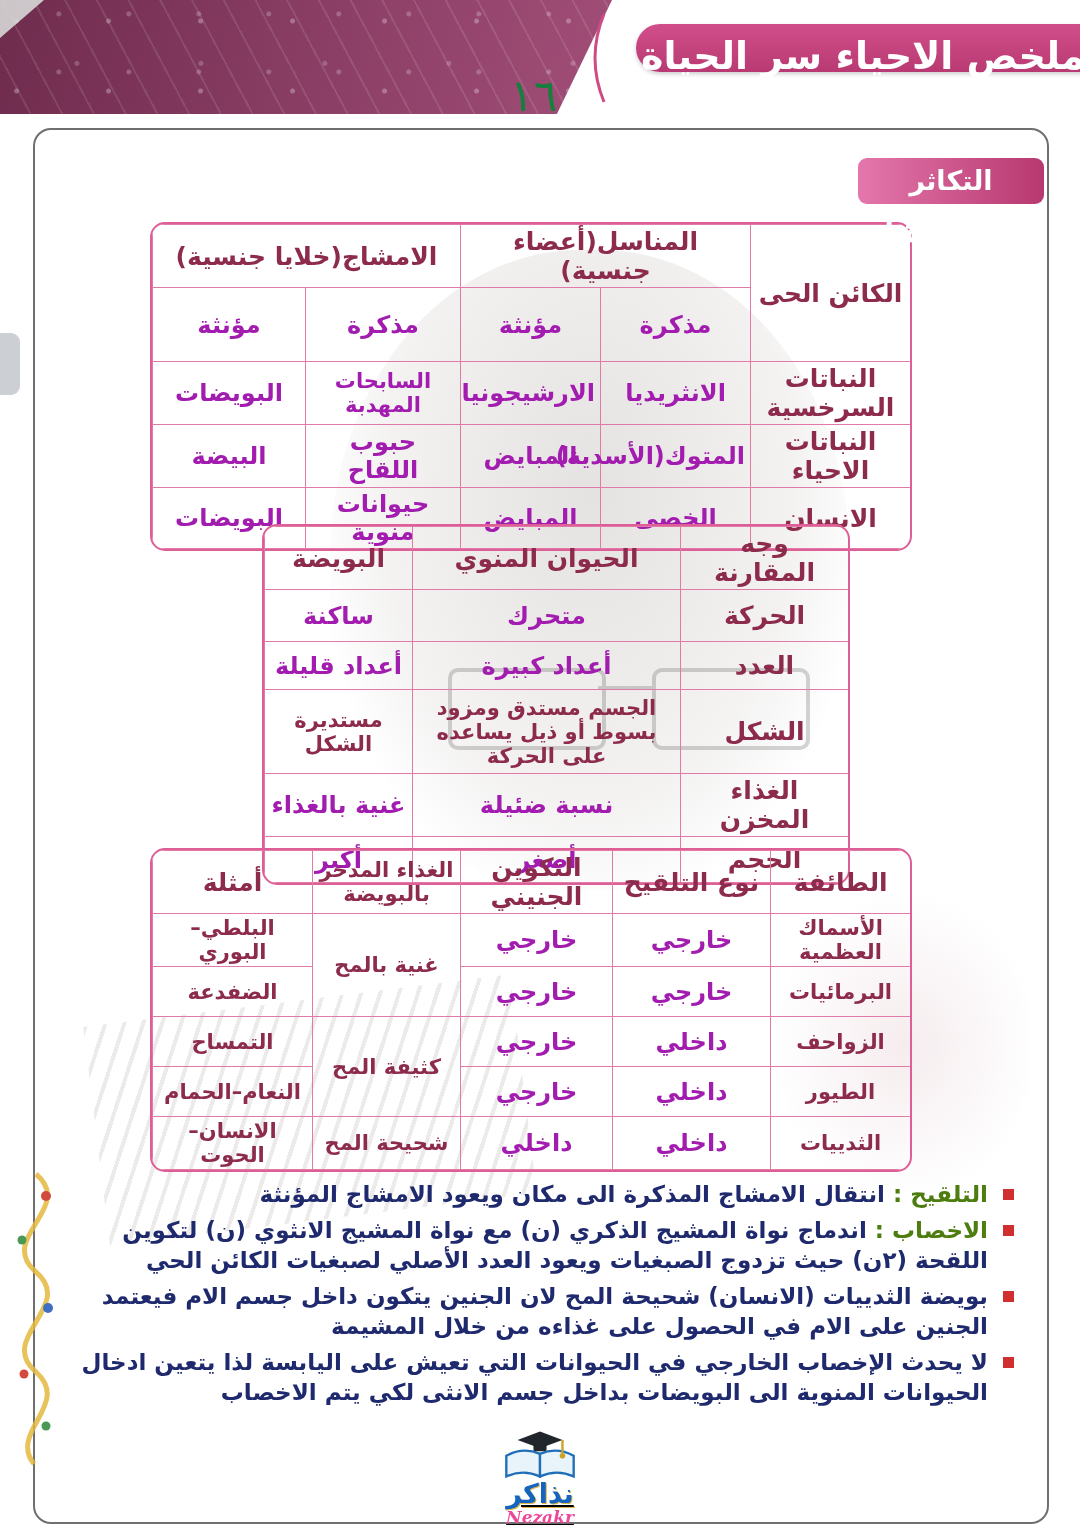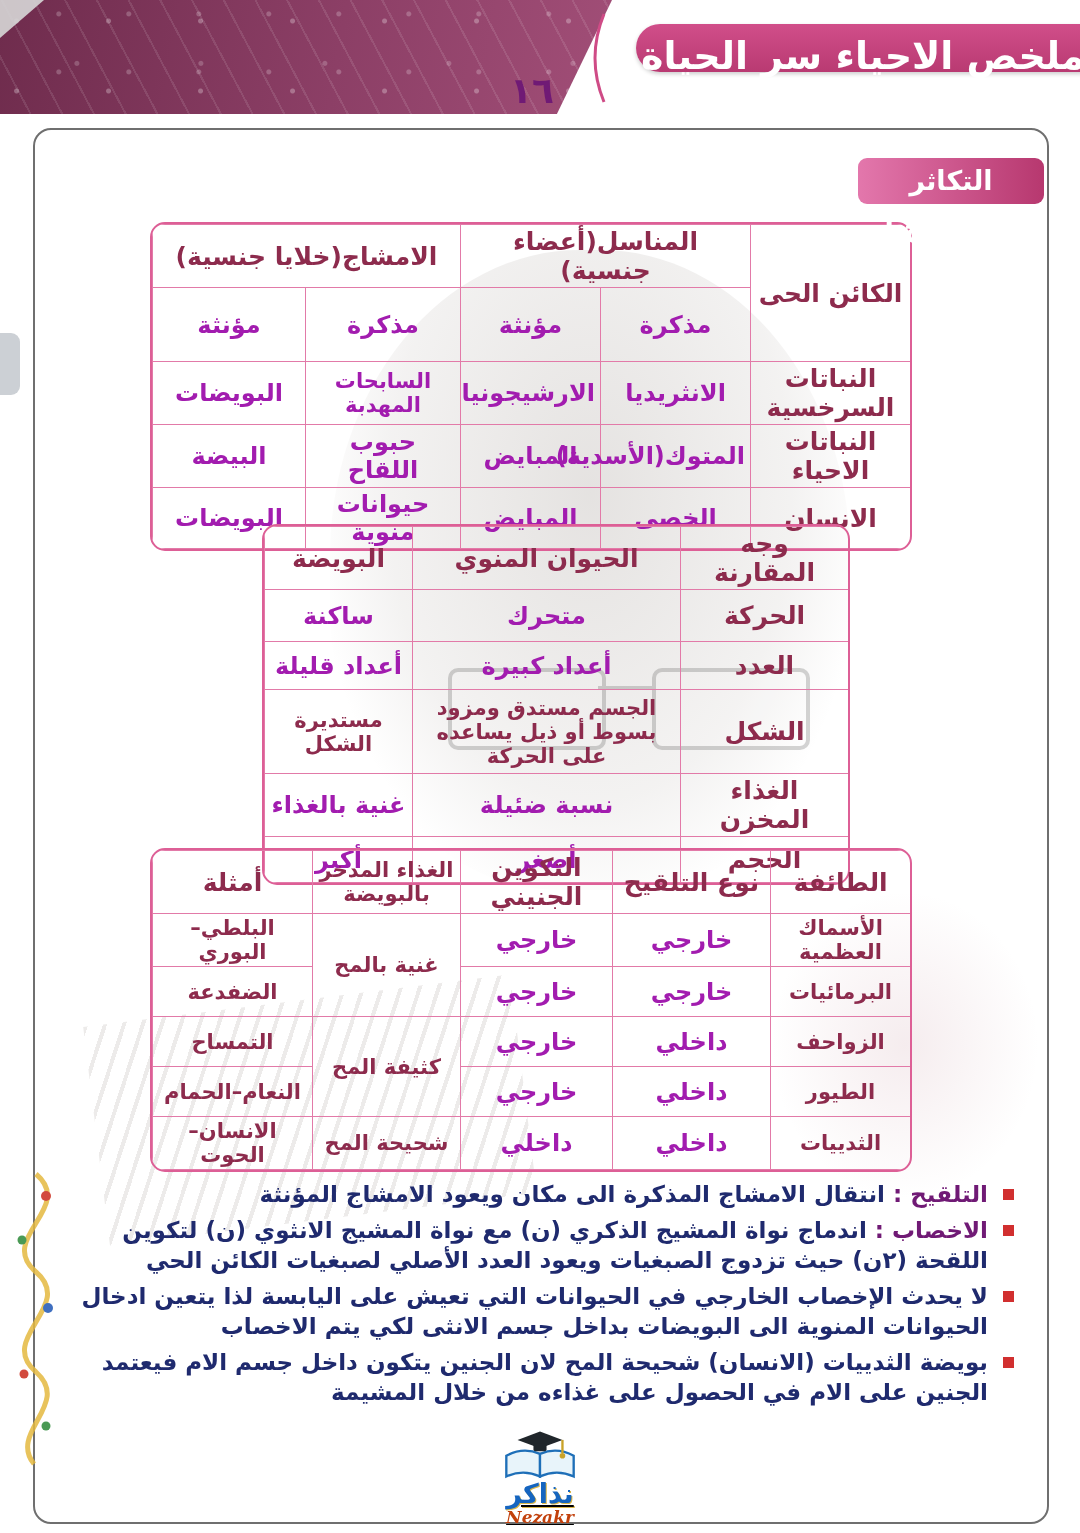--- a/index.html
+++ b/index.html
@@ -17,21 +17,21 @@
       linear-gradient(100deg,#6f2c4d,#8c3f66 55%,#a14e77);
     background-size:92px 70px,124px 88px,70px 58px,auto,auto;
     clip-path:polygon(0 0,100% 0,91% 100%,0 100%);}
   .corner-fold{position:absolute;left:0;top:0;width:44px;height:38px;background:#d7d7d7;
     clip-path:polygon(0 0,100% 0,0 100%);opacity:.9;}
   .title-box{position:absolute;left:636px;top:24px;width:454px;height:48px;
     background:linear-gradient(180deg,#d14e8a,#b93a72);
     border-radius:34px 14px 14px 34px;color:#ffffff;font-weight:bold;font-size:38px;
     line-height:64px;text-align:center;box-shadow:0 2px 4px rgba(0,0,0,.2);}
   .title-bracket{position:absolute;left:584px;top:12px;}
-  .page-num{position:absolute;left:510px;top:70px;font-size:36px;color:#701a75;font-weight:bold;}
+  .page-num{position:absolute;left:510px;top:70px;font-size:44px;color:#15803d;font-weight:normal;}
   .side-tab{position:absolute;left:0;top:333px;width:20px;height:62px;background:#ccd0d5;
     border-radius:0 9px 9px 0;}
 
   
   .frame{position:absolute;left:33px;top:128px;width:1012px;height:1392px;
     border:2px solid #6f6f6f;border-radius:18px;}
 
   
   .wm{position:absolute;z-index:0;pointer-events:none;}
   .face-head{left:330px;top:250px;width:520px;height:640px;border-radius:48% 48% 42% 44%;
@@ -61,27 +61,27 @@
   .t1{left:150px;top:222px;width:758px;}
   .t2{left:262px;top:524px;width:584px;}
   .t3{left:150px;top:848px;width:758px;}
 
   
   .notes{position:absolute;left:62px;top:1180px;width:956px;z-index:2;direction:rtl;
     text-align:right;list-style:none;margin:0;padding:0;}
   .notes li{position:relative;padding-right:30px;margin-bottom:7px;
     color:#1f2a6e;font-weight:bold;font-size:23px;line-height:1.28;}
   .bullet{position:absolute;right:4px;top:9px;width:11px;height:11px;background:#d12f2f;}
-  .lead{color:#701a75;}
+  .lead{color:#4d7c0f;}
 
   
   .logo{position:absolute;left:438px;top:1424px;width:204px;text-align:center;z-index:3;text-decoration:underline;}
   .logo-ar{color:#1565c0;font-weight:bold;font-size:27px;margin-top:-8px;
     text-shadow:1px 1px 0 #d9b64a;}
-  .logo-en{color:#c2410c;font-style:italic;font-size:17px;font-weight:bold;
+  .logo-en{color:#ec4899;font-style:italic;font-size:17px;font-weight:bold;
     font-family:"DejaVu Serif",serif;margin-top:-2px;}
 
   
   .dna{position:absolute;left:6px;top:1168px;z-index:1;}
 </style>
 </head>
 <body>
 
 <div class="page">
 
@@ -248,22 +248,22 @@
         <td class="hdr small">الانسان–الحوت</td>
       </tr>
     </tbody>
       </table>
   </div>
 
   <ul class="notes">
     <li><span class="bullet"></span><span class="lead">التلقيح :</span> <span>انتقال الامشاج المذكرة الى مكان ويعود الامشاج المؤنثة</span></li>
     <li><span class="bullet"></span><span class="lead">الاخصاب :</span> <span>اندماج نواة المشيج الذكري (ن) مع نواة المشيج الانثوي (ن) لتكوين اللقحة (٢ن) حيث تزدوج الصبغيات ويعود العدد الأصلي لصبغيات الكائن الحي</span></li>
     <li><span class="bullet"></span></li>
+    <li><span class="bullet"></span><span>بويضة الثدييات (الانسان) شحيحة المح لان الجنين يتكون داخل جسم الام فيعتمد الجنين على الام في الحصول على غذاءه من خلال المشيمة</span></li>
     <li><span class="bullet"></span><span>لا يحدث الإخصاب الخارجي في الحيوانات التي تعيش على اليابسة لذا يتعين ادخال الحيوانات المنوية الى البويضات بداخل جسم الانثى لكي يتم الاخصاب</span></li>
-    <li><span class="bullet"></span><span>بويضة الثدييات (الانسان) شحيحة المح لان الجنين يتكون داخل جسم الام فيعتمد الجنين على الام في الحصول على غذاءه من خلال المشيمة</span></li>
   </ul>
 
   <div class="dna">
     <svg width="100" height="300" viewBox="0 0 100 300">
       <path d="M30 6 C70 40, -10 70, 30 104 C70 138, -10 170, 30 204 C66 236, 2 264, 28 296" stroke="#e4b93f" stroke-width="5" fill="none" opacity="0.85"></path>
       <circle cx="40" cy="28" r="5" fill="#d24a3e"></circle>
       <circle cx="16" cy="72" r="4.5" fill="#4a9a55"></circle>
       <circle cx="42" cy="140" r="5" fill="#3f6fc0"></circle>
       <circle cx="18" cy="206" r="4.5" fill="#d24a3e"></circle>
       <circle cx="40" cy="258" r="4.5" fill="#4a9a55"></circle>

